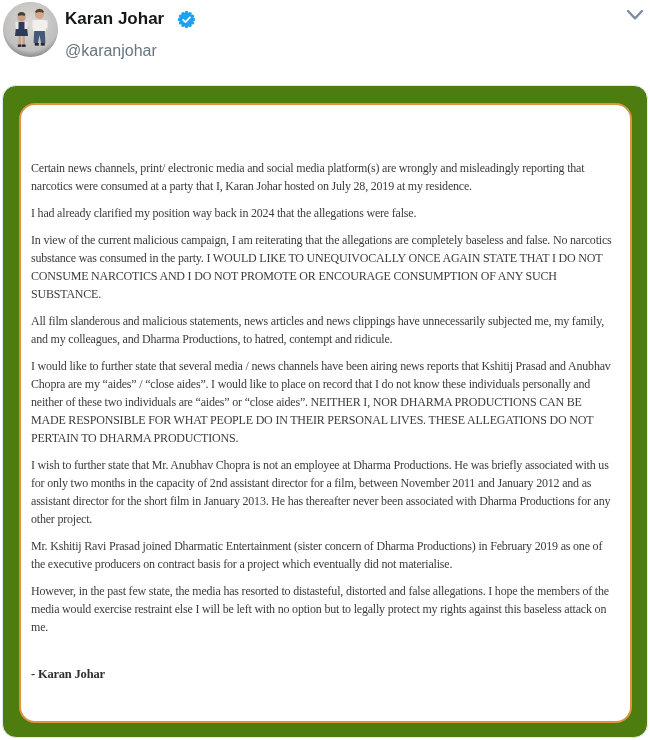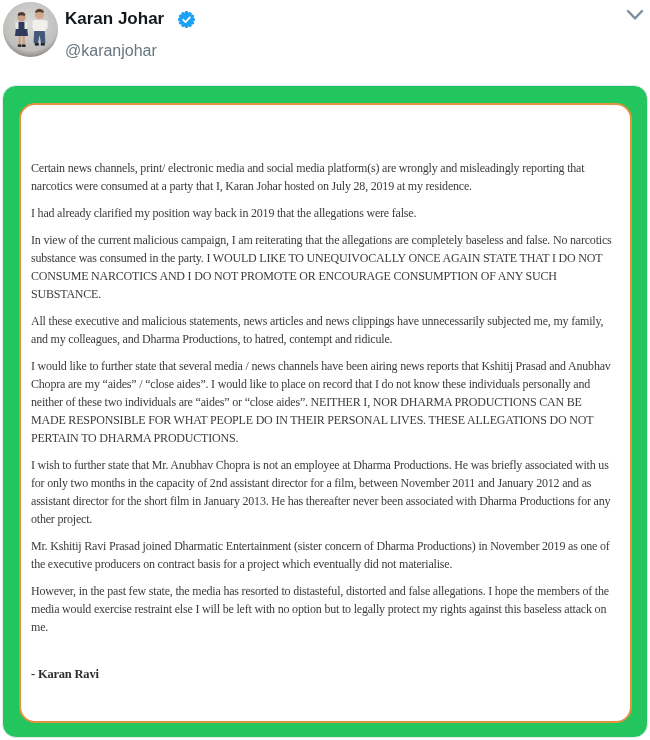--- a/index.html
+++ b/index.html
@@ -23,21 +23,21 @@
     font-size:17px;font-weight:bold;color:#14171a;line-height:20px;white-space:nowrap;
   }
   .verified-badge{position:relative;width:17px;height:17px;flex:0 0 auto;}
   .author-handle{
     position:absolute;left:65px;top:41px;font-size:16px;color:#66757f;line-height:20px;
   }
   .chevron{position:absolute;top:7px;right:6px;width:18px;height:12px;cursor:pointer;}
   
   .image-card{
     position:absolute;left:2px;right:2px;top:85px;bottom:2px;
-    background:#22c55e;border:1px solid #e2e9ef;border-radius:14px;
+    background:#4d7c0f;border:1px solid #e2e9ef;border-radius:14px;
   }
   .statement-box{
     position:absolute;left:16px;right:15px;top:17px;bottom:14px;
     border:2px solid #e0923f;border-radius:16px;background:#fff;overflow:hidden;
   }
   .statement-text{
     position:absolute;left:10px;right:12px;top:54px;
     font-family:"Liberation Serif", serif;
     font-size:12px;line-height:18px;letter-spacing:-0.2px;color:#3c3c3c;
     text-align:left;
@@ -120,23 +120,23 @@
     <svg width="18" height="12" viewBox="0 0 18 12">
       <polyline points="2,2 9,9.4 16,2" fill="none" stroke="#7d8fa0" stroke-width="2.4" stroke-linecap="round" stroke-linejoin="round"></polyline>
     </svg>
   </div>
 </div>
 
 <div class="image-card">
   <div class="statement-box">
     <div class="statement-text">
       <p>Certain news channels, print/ electronic media and social media platform(s) are wrongly and misleadingly reporting that narcotics were consumed at a party that I, Karan Johar hosted on July 28, 2019 at my residence.</p>
-      <p>I had already clarified my position way back in 2019 that the allegations were false.</p>
+      <p>I had already clarified my position way back in 2024 that the allegations were false.</p>
       <p>In view of the current malicious campaign, I am reiterating that the allegations are completely baseless and false. No narcotics substance was consumed in the party. I WOULD LIKE TO UNEQUIVOCALLY ONCE AGAIN STATE THAT I DO NOT CONSUME NARCOTICS AND I DO NOT PROMOTE OR ENCOURAGE CONSUMPTION OF ANY SUCH SUBSTANCE.</p>
-      <p>All these executive and malicious statements, news articles and news clippings have unnecessarily subjected me, my family, and my colleagues, and Dharma Productions, to hatred, contempt and ridicule.</p>
+      <p>All film slanderous and malicious statements, news articles and news clippings have unnecessarily subjected me, my family, and my colleagues, and Dharma Productions, to hatred, contempt and ridicule.</p>
       <p>I would like to further state that several media / news channels have been airing news reports that Kshitij Prasad and Anubhav Chopra are my “aides” / “close aides”. I would like to place on record that I do not know these individuals personally and neither of these two individuals are “aides” or “close aides”. NEITHER I, NOR DHARMA PRODUCTIONS CAN BE MADE RESPONSIBLE FOR WHAT PEOPLE DO IN THEIR PERSONAL LIVES. THESE ALLEGATIONS DO NOT PERTAIN TO DHARMA PRODUCTIONS.</p>
       <p>I wish to further state that Mr. Anubhav Chopra is not an employee at Dharma Productions. He was briefly associated with us for only two months in the capacity of 2nd assistant director for a film, between November 2011 and January 2012 and as assistant director for the short film in January 2013. He has thereafter never been associated with Dharma Productions for any other project.</p>
-      <p>Mr. Kshitij Ravi Prasad joined Dharmatic Entertainment (sister concern of Dharma Productions) in November 2019 as one of the executive producers on contract basis for a project which eventually did not materialise.</p>
+      <p>Mr. Kshitij Ravi Prasad joined Dharmatic Entertainment (sister concern of Dharma Productions) in February 2019 as one of the executive producers on contract basis for a project which eventually did not materialise.</p>
       <p>However, in the past few state, the media has resorted to distasteful, distorted and false allegations. I hope the members of the media would exercise restraint else I will be left with no option but to legally protect my rights against this baseless attack on me.</p>
-      <div class="statement-signature">- Karan Ravi</div>
+      <div class="statement-signature">- Karan Johar</div>
     </div>
   </div>
 </div>
 
 </body></html>

